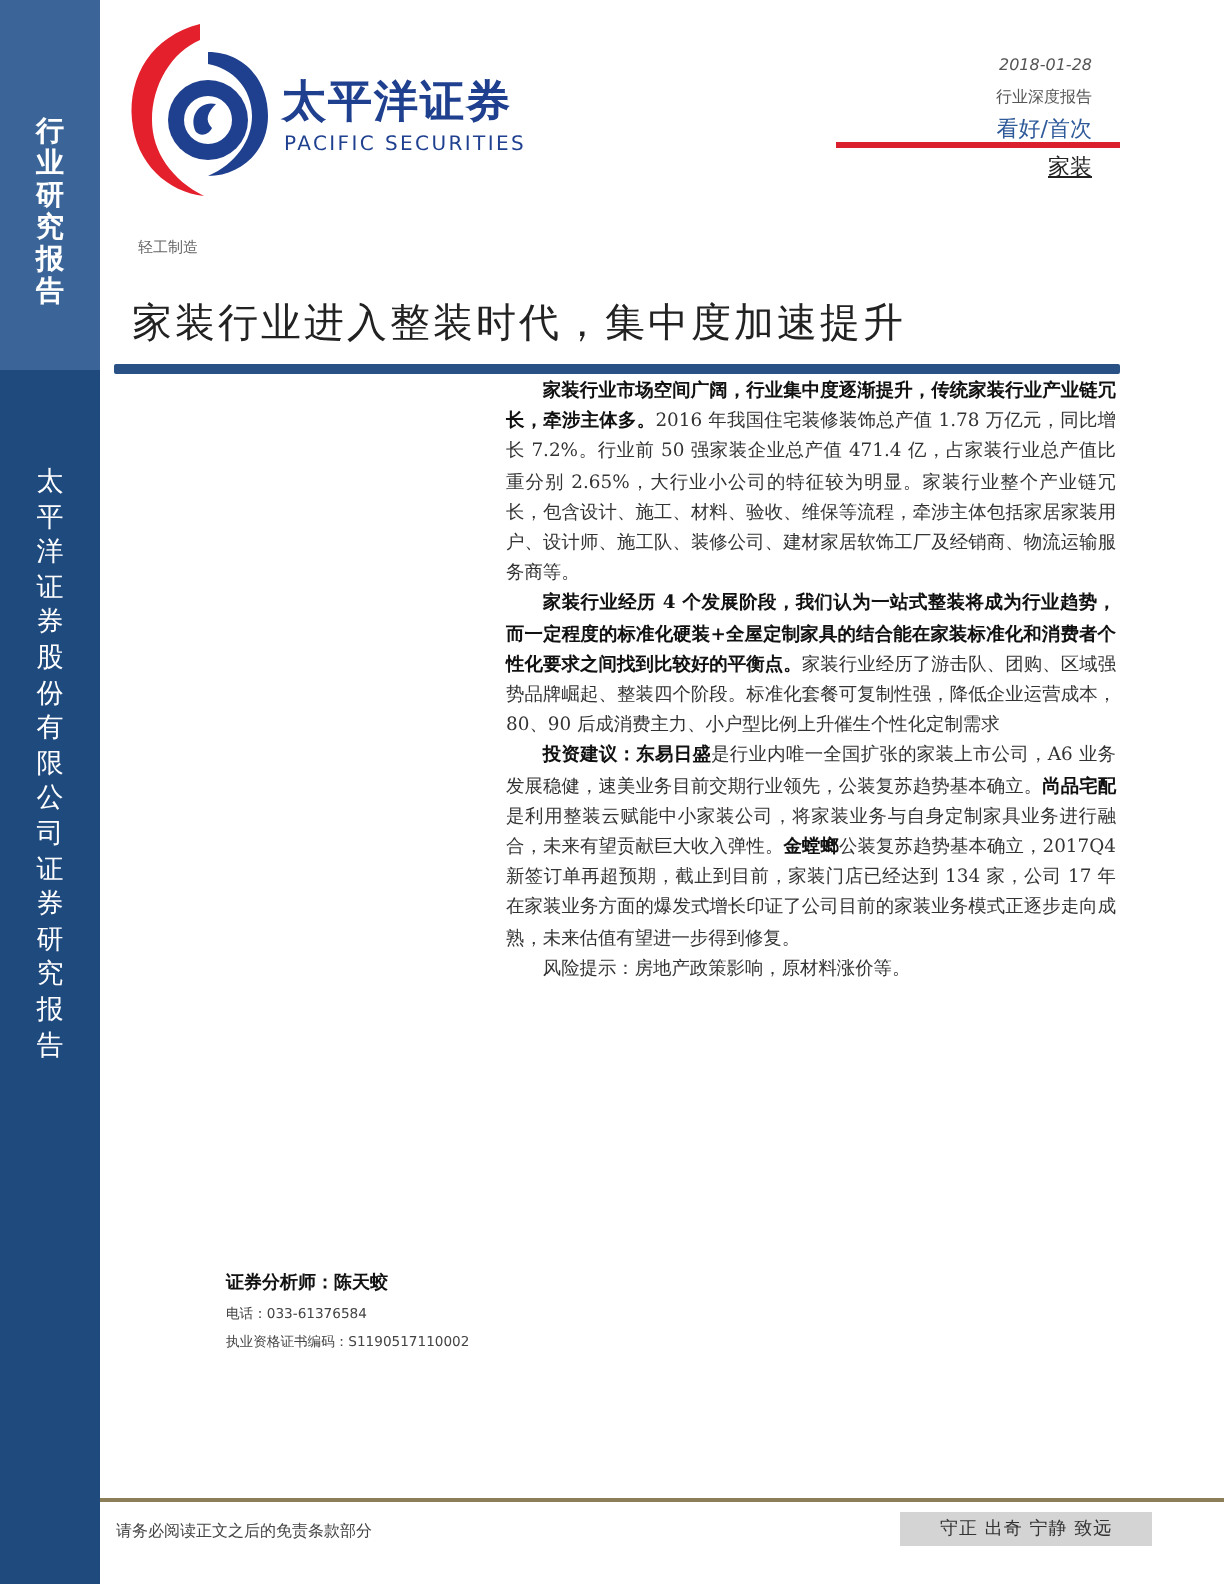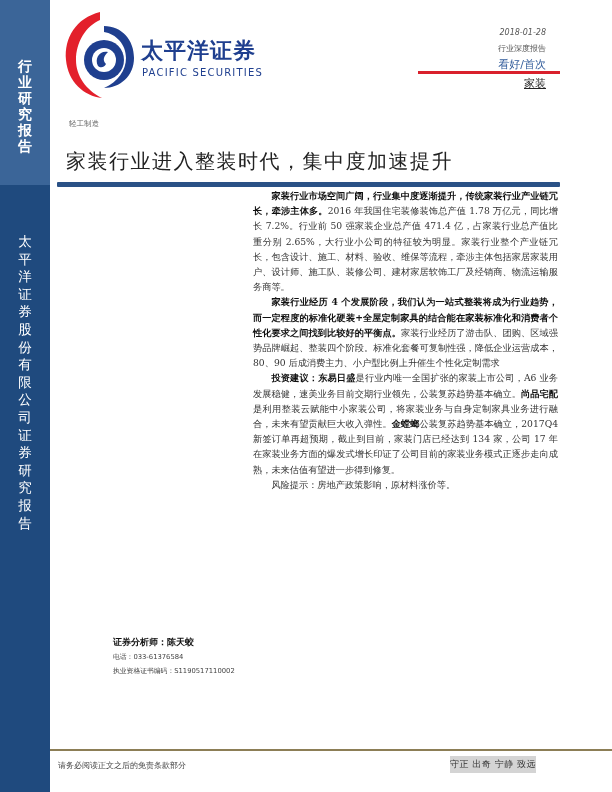--- a/index.html
+++ b/index.html
@@ -36,21 +36,21 @@
   .body p { text-indent: 2em; }
   .body b { color: #111; }
 
   
   .analyst { position: absolute; left: 68px; top: 635px; width: 180px; font-family: "DejaVu Sans", sans-serif; font-size: 6.8px; color: #444; line-height: 14px; margin-left: 45px; }
   .analyst .name { font-family: "DejaVu Serif", serif; font-size: 9px; font-weight: bold; color: #111; margin-bottom: 1px; }
 
   
   .footer-line { position: absolute; left: 50px; top: 749px; width: 562px; height: 2px; background: #8c7e56; }
   .footer-left { position: absolute; left: 58px; top: 760px; font-size: 8px; color: #444; }
-  .footer-right { position: absolute; left: 450px; top: 756px; font-size: 9px; color: #333; background: #d4d4d4; padding: 2px 0; letter-spacing: 0.5px; }
+  .footer-right { position: absolute; left: 450px; top: 756px; font-size: 9px; color: #333; background: #d4d4d4; padding: 2px 20px; letter-spacing: 0.5px; }
 </style>
 </head>
 <body>
 
 <div class="sidebar"></div>
 <div class="sidebar-top"></div>
 <div class="vtext vtext-1" id="vt1">
     <span>行</span>
     <span>业</span>
     <span>研</span>

